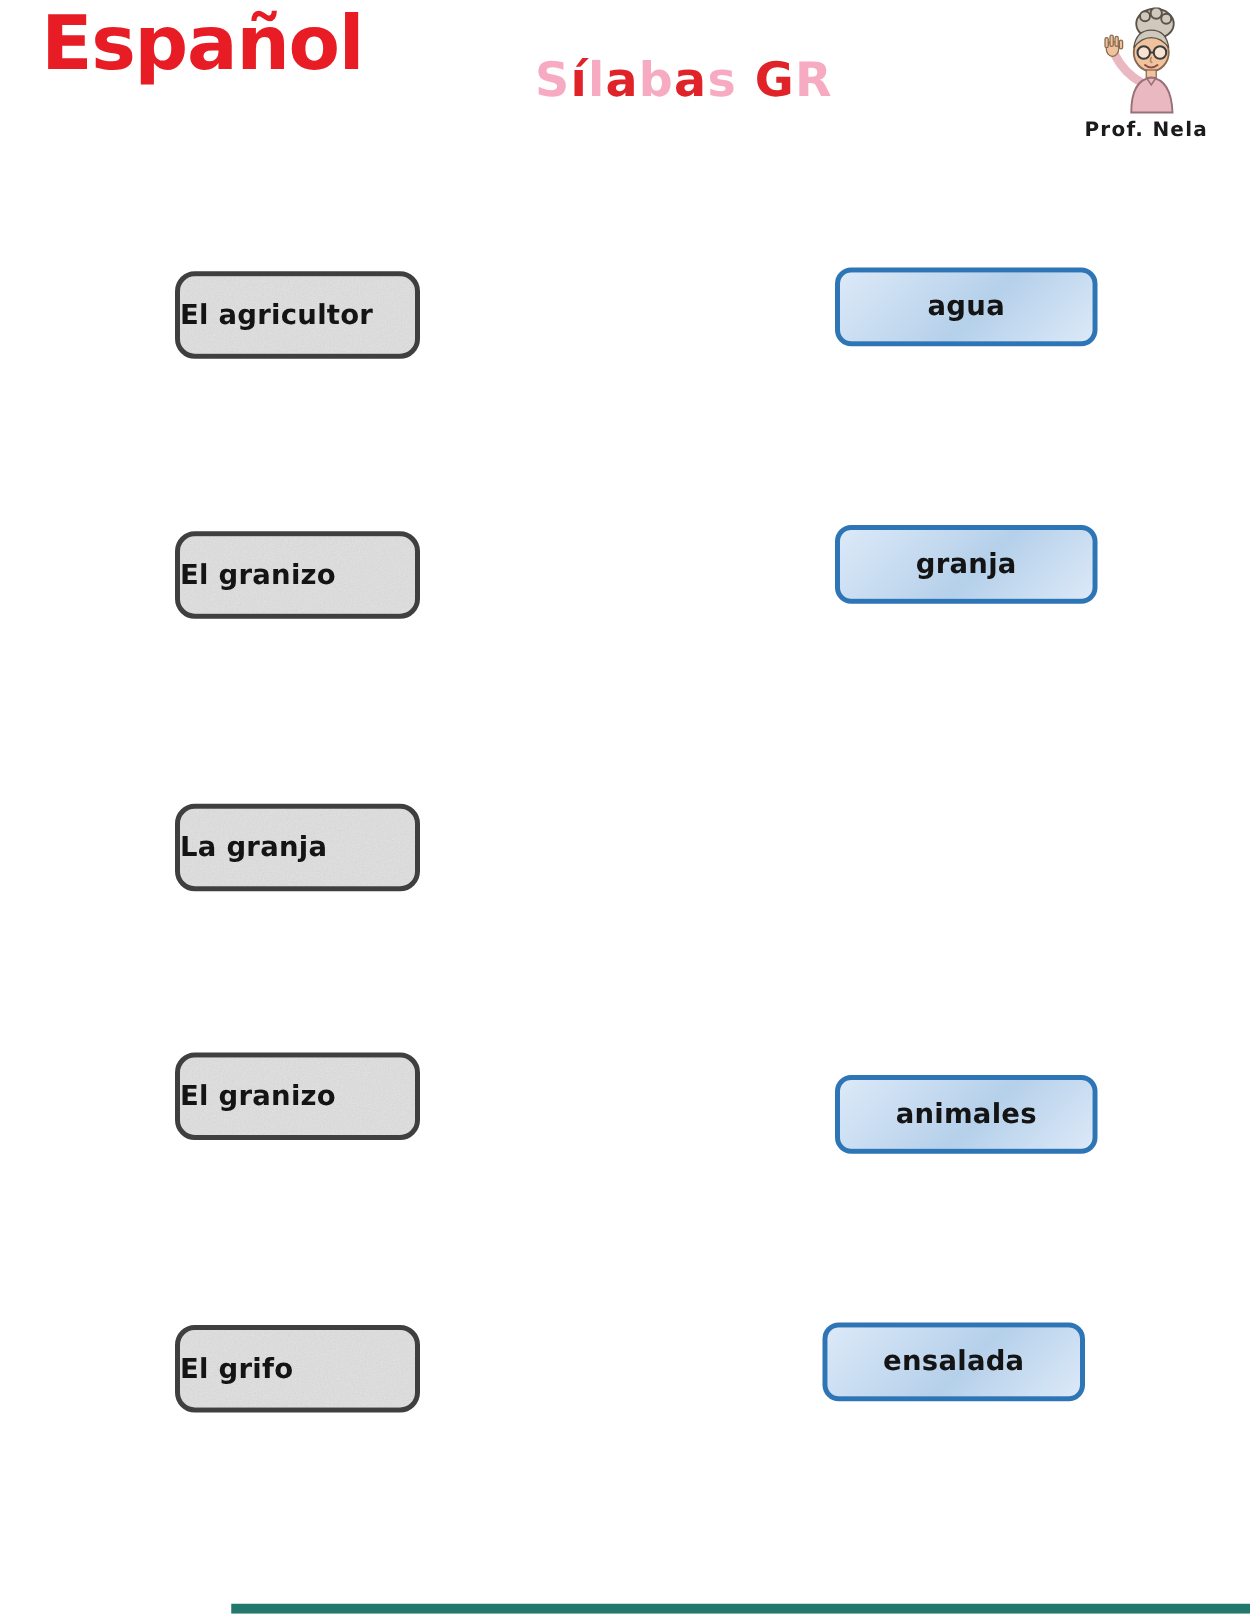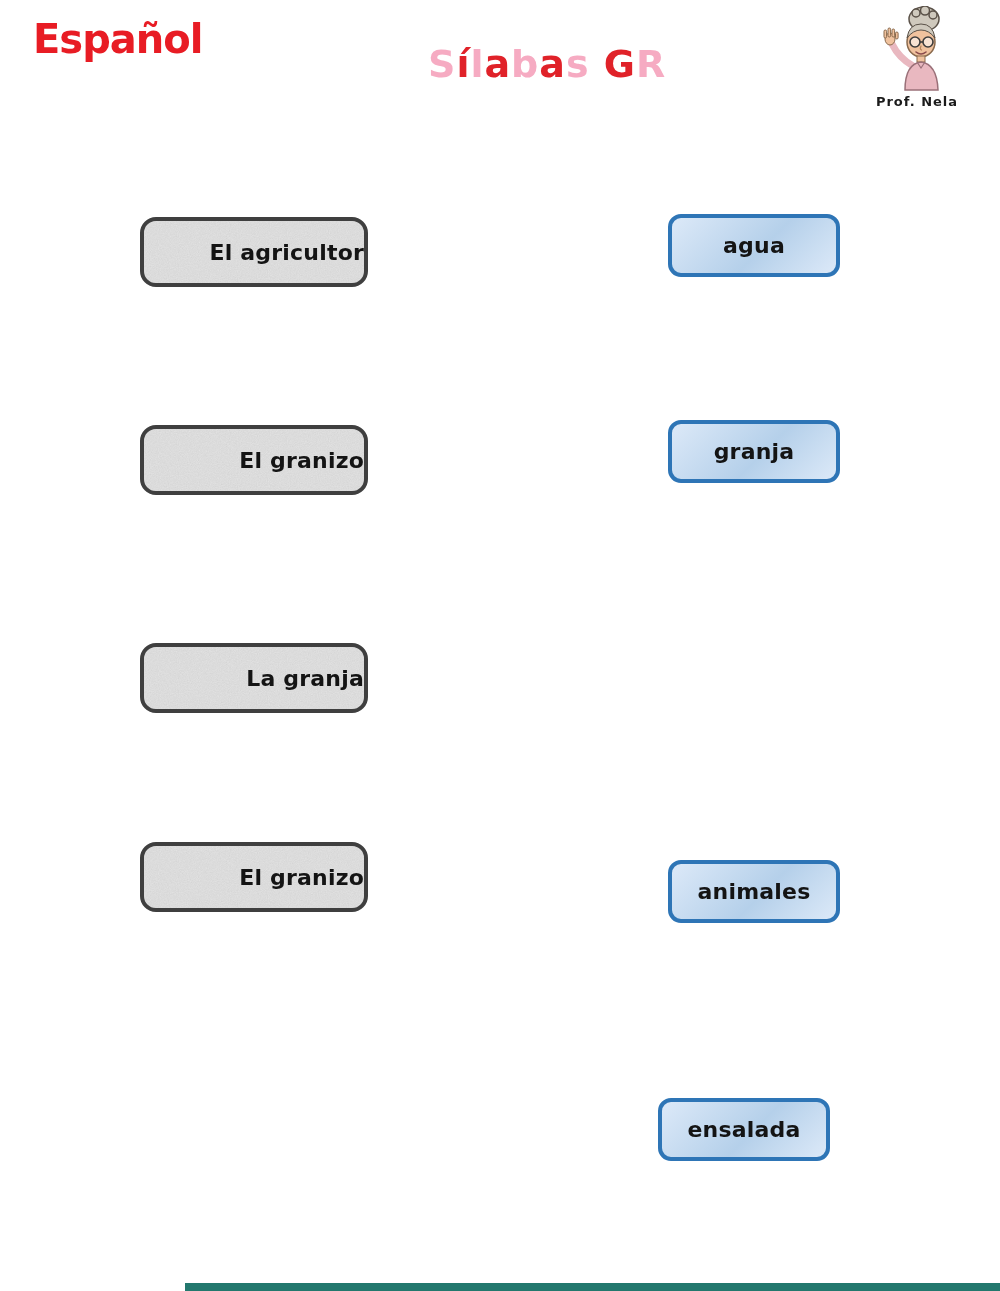--- a/index.html
+++ b/index.html
@@ -5,73 +5,73 @@
   html,body{margin:0;padding:0;}
   body{
     width:1000px;height:1291px;position:relative;overflow:hidden;
     background:#ffffff;
     font-family:"Liberation Sans",sans-serif;
   }
   .page{position:absolute;inset:0;}
 
   
   .subject-title{
-    position:absolute;left:33px;top:16px;
+    position:absolute;left:33px;top:0;
     font-family:"DejaVu Sans",sans-serif;
-    font-weight:bold;font-size:40px;letter-spacing:-1px;
+    font-weight:bold;font-size:60px;letter-spacing:-1px;
     color:var(--title-red);
   }
   .lesson-title{
     position:absolute;left:428px;top:42px;
     font-family:"DejaVu Sans",sans-serif;
     font-weight:bold;font-size:38px;letter-spacing:1px;
     white-space:pre;
   }
   .teacher{position:absolute;left:862px;top:6px;width:110px;text-align:center;}
   .teacher svg{display:block;margin:0 auto;}
   .teacher-name{
     margin-top:2px;
     font-family:"DejaVu Sans",sans-serif;
-    font-weight:bold;font-size:13px;color:#1b1b1b;letter-spacing:1px;
+    font-weight:bold;font-size:16px;color:#1b1b1b;letter-spacing:1px;
   }
 
   
   .instruction-row{
     position:absolute;left:143px;top:136px;width:820px;
     font-family:"DejaVu Sans",sans-serif;
     font-weight:bold;font-size:21px;color:var(--text-black);
   }
   .exercise-number{display:inline-block;width:62px;}
 
   
   .left-card{
-    position:absolute;left:140px;width:228px;height:70px;
+    position:absolute;left:140px;width:196px;height:70px;
     box-sizing:border-box;border:4px solid var(--left-card-border);
     border-radius:16px;background:var(--left-card-fill);
-    display:flex;align-items:center;justify-content:flex-end;
+    display:flex;align-items:center;justify-content:flex-start;
     overflow:hidden;cursor:pointer;
   }
   .right-card{
-    position:absolute;left:668px;width:172px;height:63px;
+    position:absolute;left:668px;width:210px;height:63px;
     box-sizing:border-box;border:4px solid var(--right-card-border);
     border-radius:13px;
     background:linear-gradient(135deg,var(--right-card-fill-light) 0%,var(--right-card-fill-dark) 55%,var(--right-card-fill-light) 100%);
     display:flex;align-items:center;justify-content:center;
     cursor:pointer;
   }
   .card-label{
     position:relative;z-index:1;
     font-family:"DejaVu Sans",sans-serif;
     font-weight:bold;font-size:22px;color:#141414;letter-spacing:.2px;
   }
   .texture{position:absolute;inset:0;width:100%;height:100%;pointer-events:none;}
 
   .lr1{top:217px}.lr2{top:425px}.lr3{top:643px}.lr4{top:842px}.lr5{top:1060px}
   .rr1{top:214px}.rr2{top:420px}.rr3{top:637px}.rr4{top:860px}.rr5{top:1058px}
-  .rr5{left:658px;margin-top:40px;}
+  .rr5{left:658px;}
 
   
   .footer-bar{
     position:absolute;left:185px;right:0;bottom:0;height:8px;
     background:var(--footer-bar);
   }
   .defs-holder{position:absolute;width:0;height:0;overflow:hidden;}
 </style>
 </head>
 <body style="--title-red: #e81c24; --title-pink: #f6abc2; --text-black: #141414; --left-card-border: #3f3f3f; --left-card-fill: #ebebeb; --right-card-border: #2e75b6; --right-card-fill-light: #dce9f8; --right-card-fill-dark: #b5d0ea; --footer-bar: #23786e;">
@@ -163,18 +163,24 @@
   <div class="left-card lr4">
     <svg class="texture">
         <rect width="100%" height="100%" filter="url(#grain)" opacity="0.45"></rect>
       </svg>
     <span class="card-label">El granizo</span>
   </div>
   <div class="right-card rr4">
     <span class="card-label">animales</span>
   </div>
 
+  <div class="left-card lr5">
+    <svg class="texture">
+        <rect width="100%" height="100%" filter="url(#grain)" opacity="0.45"></rect>
+      </svg>
+    <span class="card-label">El grifo</span>
+  </div>
   <div class="right-card rr5">
     <span class="card-label">ensalada</span>
   </div>
 
   <div class="footer-bar"></div>
 </div>
 
 </body></html>

